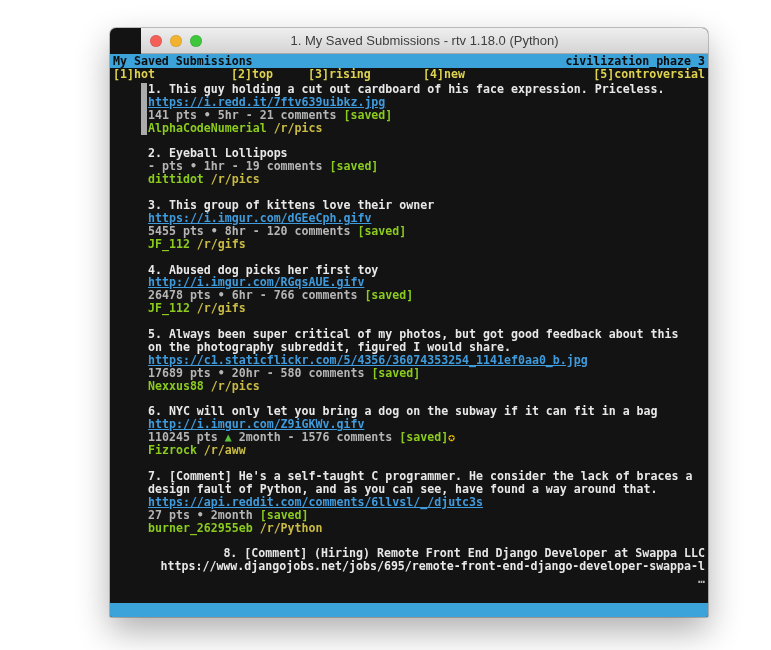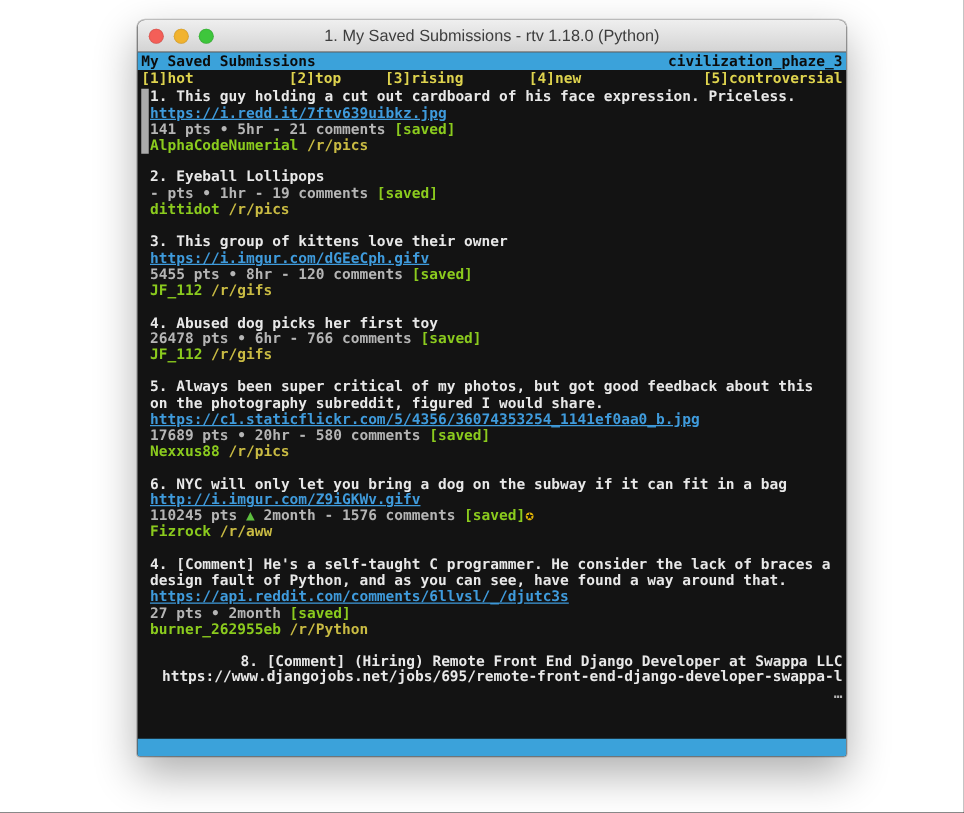--- a/index.html
+++ b/index.html
@@ -2,23 +2,24 @@
 <html><head>
 <meta charset="utf-8">
 <style>
   html,body{margin:0;padding:0;}
   body{
     width:771px;height:650px;overflow:hidden;position:relative;
     background:#ffffff;
     font-family:"DejaVu Sans Mono",monospace;
   }
   .window{
-    position:absolute;left:110px;top:16px;width:567px;height:589px;
+    position:absolute;left:110px;top:28px;width:567px;height:589px;
     border-radius:6px 6px 2px 2px;overflow:hidden;background:#131313;
     box-shadow:0 14px 34px rgba(0,0,0,.32), 0 0 0 1px rgba(0,0,0,.22);
+    padding-left:31px;
   }
   .titlebar{
     height:25px;background:linear-gradient(#efefef,#d4d4d4);
     border-bottom:1px solid #a9a9a9;position:relative;
     display:flex;align-items:center;justify-content:center;
   }
   .lights{position:absolute;left:9px;top:0;bottom:0;display:flex;align-items:center;gap:8px;}
   .light{width:12px;height:12px;border-radius:50%;display:inline-block;box-shadow:inset 0 0 1px rgba(0,0,0,.35);}
   .light.red{background:#f45f58;}
   .light.yellow{background:#f1b32f;}
@@ -33,21 +34,21 @@
   }
   .bar{
     background:#3ba2da;color:#0c0c0c;height:14px;line-height:14px;
     padding:0 3px;white-space:pre;gap:12px;
   }
   .bar.header{display:flex;justify-content:space-between;}
   .tabrow{position:relative;height:12.9px;color:#ded34e;}
   .tab{position:absolute;top:0;white-space:pre;cursor:default;}
   .t0{left:3px;}.t1{left:108px;margin-left:13px;}.t2{left:198px;}.t3{left:313px;}.t4{right:3px;}
 
-  .list{padding:2px 3px 0 3px;}
+  .list{padding:2px 3px 0 3px;margin-left:28px;}
   .item{position:relative;padding-left:7px;margin-bottom:12.9px;}
   .item:last-child{margin-bottom:0;text-align:right;}
   .line{white-space:pre-wrap;}
   .line.title{color:#e8e8e8;}
   .line.url{color:#3f9bdc;text-decoration:underline;cursor:pointer;}
   .gray{color:#b5b5b5;}
   .line.more{color:#b5b5b5;}
   .saved{color:#8bcb1e;}
   .arrow{color:#5ebf3f;}
   .gild{color:#e3b505;}
@@ -110,20 +111,21 @@
 
     <div class="line title">3. This group of kittens love their owner</div>
     <div class="line url">https://i.imgur.com/dGEeCph.gifv</div>
     <div class="line meta"><span class="gray">5455 pts • 8hr - 120 comments </span><span class="arrow"></span><span class="gray"></span><span class="saved">[saved]</span><span class="gild"></span></div>
     <div class="line byline"><span class="author">JF_112</span><span class="subreddit">/r/gifs</span></div>
 
   </div>
         <div class="item">
 
     <div class="line title">4. Abused dog picks her first toy</div>
+    <div class="line url">http://i.imgur.com/RGqsAUE.gifv</div>
     <div class="line meta"><span class="gray">26478 pts • 6hr - 766 comments </span><span class="arrow"></span><span class="gray"></span><span class="saved">[saved]</span><span class="gild"></span></div>
     <div class="line byline"><span class="author">JF_112</span><span class="subreddit">/r/gifs</span></div>
 
   </div>
         <div class="item">
 
     <div class="line title">5. Always been super critical of my photos, but got good feedback about this
 on the photography subreddit, figured I would share.</div>
     <div class="line url">https://c1.staticflickr.com/5/4356/36074353254_1141ef0aa0_b.jpg</div>
     <div class="line meta"><span class="gray">17689 pts • 20hr - 580 comments </span><span class="arrow"></span><span class="gray"></span><span class="saved">[saved]</span><span class="gild"></span></div>
@@ -133,21 +135,21 @@
         <div class="item">
 
     <div class="line title">6. NYC will only let you bring a dog on the subway if it can fit in a bag</div>
     <div class="line url">http://i.imgur.com/Z9iGKWv.gifv</div>
     <div class="line meta"><span class="gray">110245 pts </span><span class="arrow">▲</span><span class="gray"> 2month - 1576 comments </span><span class="saved">[saved]</span><span class="gild">✪</span></div>
     <div class="line byline"><span class="author">Fizrock</span><span class="subreddit">/r/aww</span></div>
 
   </div>
         <div class="item">
 
-    <div class="line title">4. [Comment] He's a self-taught C programmer. He consider the lack of braces a
+    <div class="line title">7. [Comment] He's a self-taught C programmer. He consider the lack of braces a
 design fault of Python, and as you can see, have found a way around that.</div>
     <div class="line url">https://api.reddit.com/comments/6llvsl/_/djutc3s</div>
     <div class="line meta"><span class="gray">27 pts • 2month </span><span class="arrow"></span><span class="gray"></span><span class="saved">[saved]</span><span class="gild"></span></div>
     <div class="line byline"><span class="author">burner_262955eb</span><span class="subreddit">/r/Python</span></div>
 
   </div>
         <div class="item">
 
     <div class="line title">8. [Comment] (Hiring) Remote Front End Django Developer at Swappa LLC
 https://www.djangojobs.net/jobs/695/remote-front-end-django-developer-swappa-l</div>

